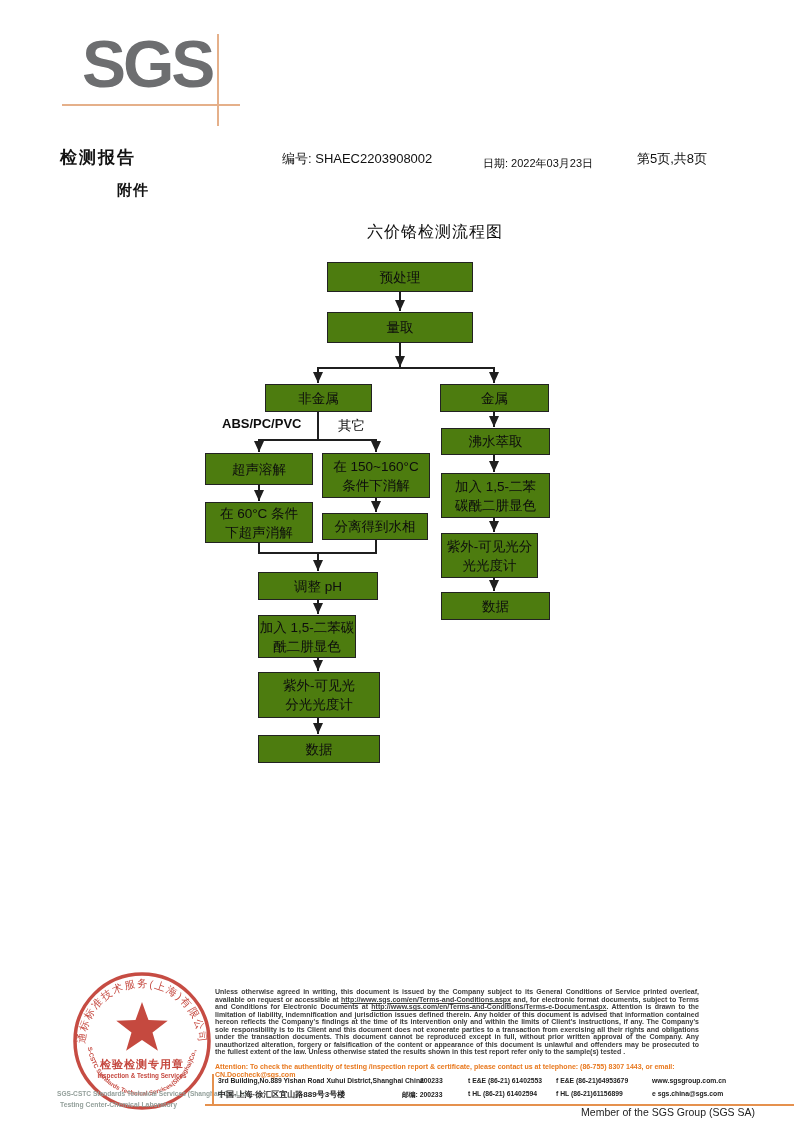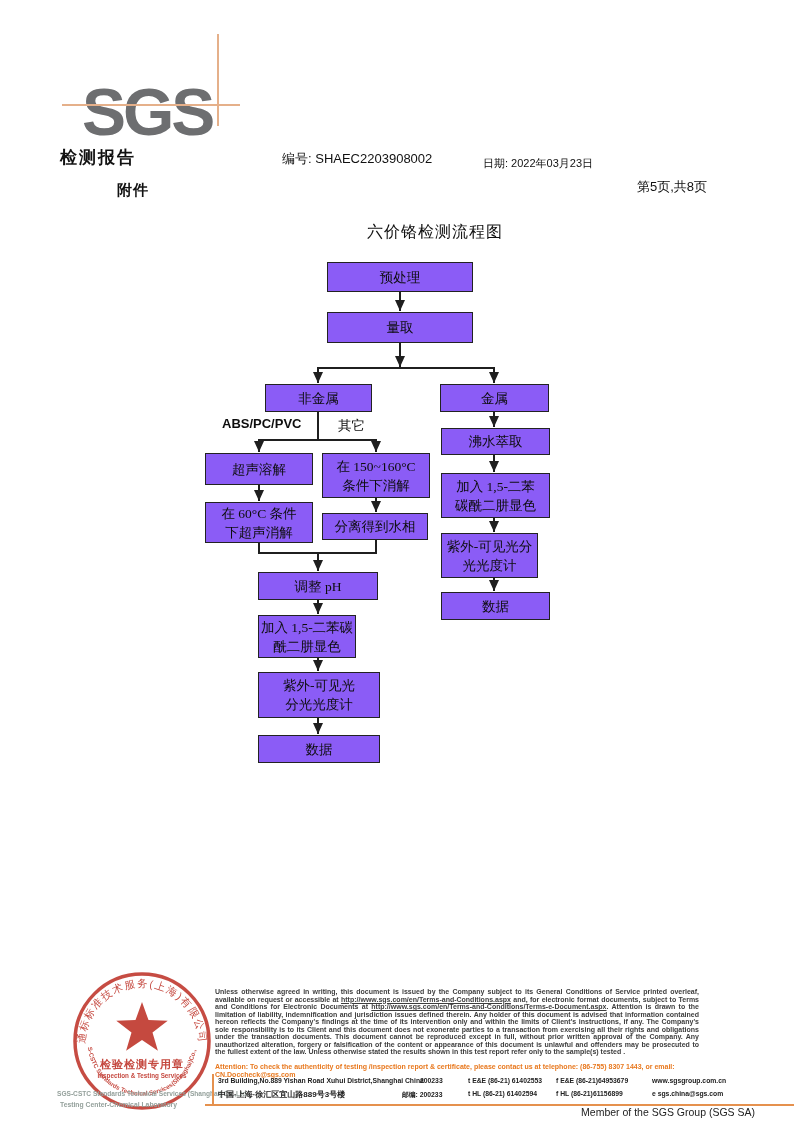--- a/index.html
+++ b/index.html
@@ -6,38 +6,38 @@
   html,body { background:#e9e9e9; }
   .page {
     position:relative; width:800px; height:1131px; margin:0 auto;
     background:#ffffff; overflow:hidden;
     font-family:"Liberation Sans", sans-serif; color:#111;
   }
   
   .logo-text {
     position:absolute; left:82px; top:26px;
     font-family:"Liberation Sans", sans-serif;
-    font-size:66px; font-weight:900; letter-spacing:-3px; color:#6d6e70;margin-top:48px;
+    font-size:66px; font-weight:900; letter-spacing:-3px; color:#6d6e70;
   }
   .logo-hline { position:absolute; left:62px; top:104px; width:178px; height:2px; background:#e5b08a; }
   .logo-vline { position:absolute; left:217px; top:34px; width:2px; height:92px; background:#e5b08a; }
   
   .report-title { position:absolute; left:60px; top:146px; font-size:17px; font-weight:bold; letter-spacing:2px; }
   .hdr-no   { position:absolute; left:282px; top:150px; font-size:13px; }
   .hdr-date { position:absolute; left:483px; top:150px; font-size:11px;margin-top:6px; }
-  .hdr-page { position:absolute; left:637px; top:150px; font-size:13px;margin-top:28px; }
+  .hdr-page { position:absolute; left:637px; top:150px; font-size:13px; }
   .attachment { position:absolute; left:117px; top:181px; font-size:15px; font-weight:bold; letter-spacing:1px; }
   .diagram-title { position:absolute; left:367px; top:202px; font-size:16px; font-weight:normal; letter-spacing:1px;margin-top:20px; }
   
   .flowchart { position:absolute; left:180px; top:250px; width:420px; height:530px; }
   .fc-svg { position:absolute; left:0; top:0; }
   .fc-box {
-    position:absolute; background:#8b5cf6; border:1.6px solid #222;
+    position:absolute; background:#4d7c0f; border:1.6px solid #222;
     display:flex; flex-direction:column; align-items:center; justify-content:center;
-    font-family:Liberation Serif, serif; font-size:13.5px; line-height:19px;
+    font-family:Liberation Sans, sans-serif; font-size:13.5px; line-height:19px;
     text-align:center; color:#0d0d0d; white-space:nowrap;
   }
   .fc-label { position:absolute; font-size:13px; color:#0d0d0d; white-space:nowrap; }
   .fc-label.sans { font-family:"Liberation Sans", sans-serif; font-weight:bold; }
   .fc-label.serif { font-family:"DejaVu Serif", serif; font-size:13.5px; }
   
   .stamp-svg { position:absolute; left:63px; top:962px; }
   .stamp-overlay { position:absolute; font-weight:bold; color:#94a09b; white-space:nowrap; }
   .stamp-overlay.l1 { left:57px; top:1090px; font-size:6.6px; }
   .stamp-overlay.l2 { left:60px; top:1101px; font-size:6.8px; }

